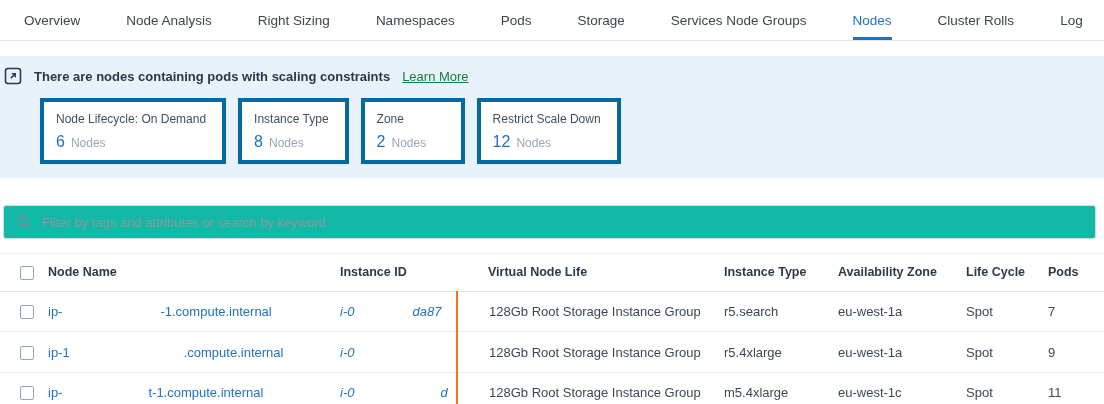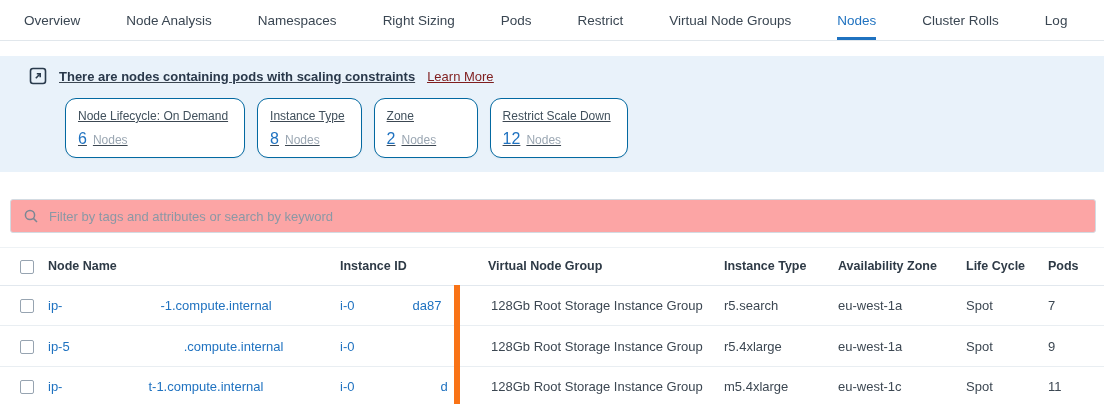--- a/index.html
+++ b/index.html
@@ -21,48 +21,47 @@
   }
   .tab {
     display: flex; align-items: center; cursor: pointer;
     border-bottom: 3px solid transparent; padding-top: 3px;
   }
   .tab.active { color: #1f72c0; border-bottom-color: #1f72c0; }
 
   
   .banner {
     background: #e9f2fa; margin-top: 15px;
-    padding: 11px 22px 14px 29px;
-    text-decoration: underline;
+    padding: 11px 22px 14px 4px;
   }
   .banner-head {
     display: flex; align-items: center; gap: 12px;
     font-size: 13px; font-weight: bold; color: #29384a;
   }
   .banner-head a {
-    color: #7f1d1d; font-weight: normal; text-decoration: underline;
+    color: #15803d; font-weight: normal; text-decoration: underline;
     font-size: 13px; cursor: pointer;
   }
   .cards { display: flex; gap: 12px; margin: 13px 0 0 36px; }
   .card {
-    background: #ffffff; border: 1px solid #0369a1; border-radius: 11px;
+    background: #ffffff; border: 4px solid #0369a1; border-radius: 0;
     padding: 10px 16px 9px 12px; min-width: 104px;
     box-shadow: 0 1px 2px rgba(40,60,80,0.05);
   }
   .card-title { font-size: 12px; color: #41505c; }
   .card-count-row { margin-top: 7px; display: flex; align-items: baseline; gap: 6px; }
   .card-count { font-size: 16px; color: #1f72c0; }
   .card-unit { font-size: 12px; color: #9aa6b2; }
 
   
   .searchbox {
-    margin: 27px 8px 0 10px; height: 34px;
+    margin: 27px 8px 0 3px; height: 34px;
     border: 1px solid #d3dbe2; border-radius: 3px;
     display: flex; align-items: center; gap: 8px; padding: 0 12px;
-    background: #fca5a5;
+    background: #14b8a6;
   }
   .searchbox input {
     border: none; outline: none; flex: 1; font-size: 13px;
     font-family: "Liberation Sans", sans-serif; color: #3c4752;
     background: transparent;
   }
   .searchbox input::placeholder { color: #8b98a5; }
 
   
   table { border-collapse: collapse; width: 1104px; margin-top: 14px; table-layout: fixed; }
@@ -70,41 +69,41 @@
     font-size: 12.5px; font-weight: bold; color: #2e3a46; text-align: left;
     padding: 11px 8px 11px 0; border-top: 1px solid #eef2f5; border-bottom: 1px solid #e2e8ee;
   }
   td {
     font-size: 13px; color: #3c4752; text-align: left;
     padding: 12px 8px 12px 0; border-bottom: 1px solid #e9eef2;
     overflow: hidden; white-space: nowrap;
   }
   th:first-child, td:first-child { padding-left: 20px; }
   th:nth-child(4), td:nth-child(4) { padding-left: 31px; }
-  tbody td:nth-child(3) { border-right: 6px solid #f97316; }
+  tbody td:nth-child(3) { border-right: 2px solid #f97316; font-style: italic; }
   a.cell-link { color: #1f72c0; text-decoration: none; cursor: pointer; }
   .redact { display: inline-block; height: 10px; }
 
   .cbx {
     display: inline-block; width: 14px; height: 14px;
     border: 1.5px solid #97a4b1; border-radius: 2px; background: #fff;
     vertical-align: middle; cursor: pointer;
   }
 </style>
 </head>
 <body>
 
 <div class="tabbar">
   <div class="tab">Overview</div>
   <div class="tab">Node Analysis</div>
+  <div class="tab">Right Sizing</div>
   <div class="tab">Namespaces</div>
-  <div class="tab">Right Sizing</div>
   <div class="tab">Pods</div>
-  <div class="tab">Restrict</div>
-  <div class="tab">Virtual Node Groups</div>
+  <div class="tab">Storage</div>
+  <div class="tab">Services Node Groups</div>
   <div class="tab active">Nodes</div>
   <div class="tab">Cluster Rolls</div>
   <div class="tab">Log</div>
 </div>
 
 <div class="banner">
   <div class="banner-head">
     <span style="display:inline-flex;">
       <svg width="18" height="18" viewBox="0 0 18 18">
         <rect x="1.5" y="1.5" width="15" height="15" rx="2.5" fill="none" stroke="#2a3b4d" stroke-width="1.6"></rect>
@@ -167,21 +166,21 @@
       <col style="width:114px">
       <col style="width:128px">
     <col style="width:82px">
       <col style="width:56px">
   </colgroup>
   <thead>
     <tr>
       <th><span class="cbx"></span></th>
       <th>Node Name</th>
       <th>Instance ID</th>
-      <th>Virtual Node Group</th>
+      <th>Virtual Node Life</th>
       <th>Instance Type</th>
       <th>Availability Zone</th>
       <th>Life Cycle</th>
       <th>Pods</th>
     </tr>
   </thead>
   <tbody>
     <tr>
       <td><span class="cbx"></span></td>
       <td>
@@ -192,21 +191,21 @@
       </td>
       <td>128Gb Root Storage Instance Group</td>
       <td>r5.search</td>
       <td>eu-west-1a</td>
       <td>Spot</td>
       <td>7</td>
     </tr>
     <tr>
       <td><span class="cbx"></span></td>
       <td>
-        <a class="cell-link"><span>ip-5</span><span class="redact" style="width:114px"></span><span>.compute.internal</span></a>
+        <a class="cell-link"><span>ip-1</span><span class="redact" style="width:114px"></span><span>.compute.internal</span></a>
       </td>
       <td>
         <a class="cell-link"><span>i-0</span><span class="redact" style="width:76px"></span><span></span></a>
       </td>
       <td>128Gb Root Storage Instance Group</td>
       <td>r5.4xlarge</td>
       <td>eu-west-1a</td>
       <td>Spot</td>
       <td>9</td>
     </tr>

